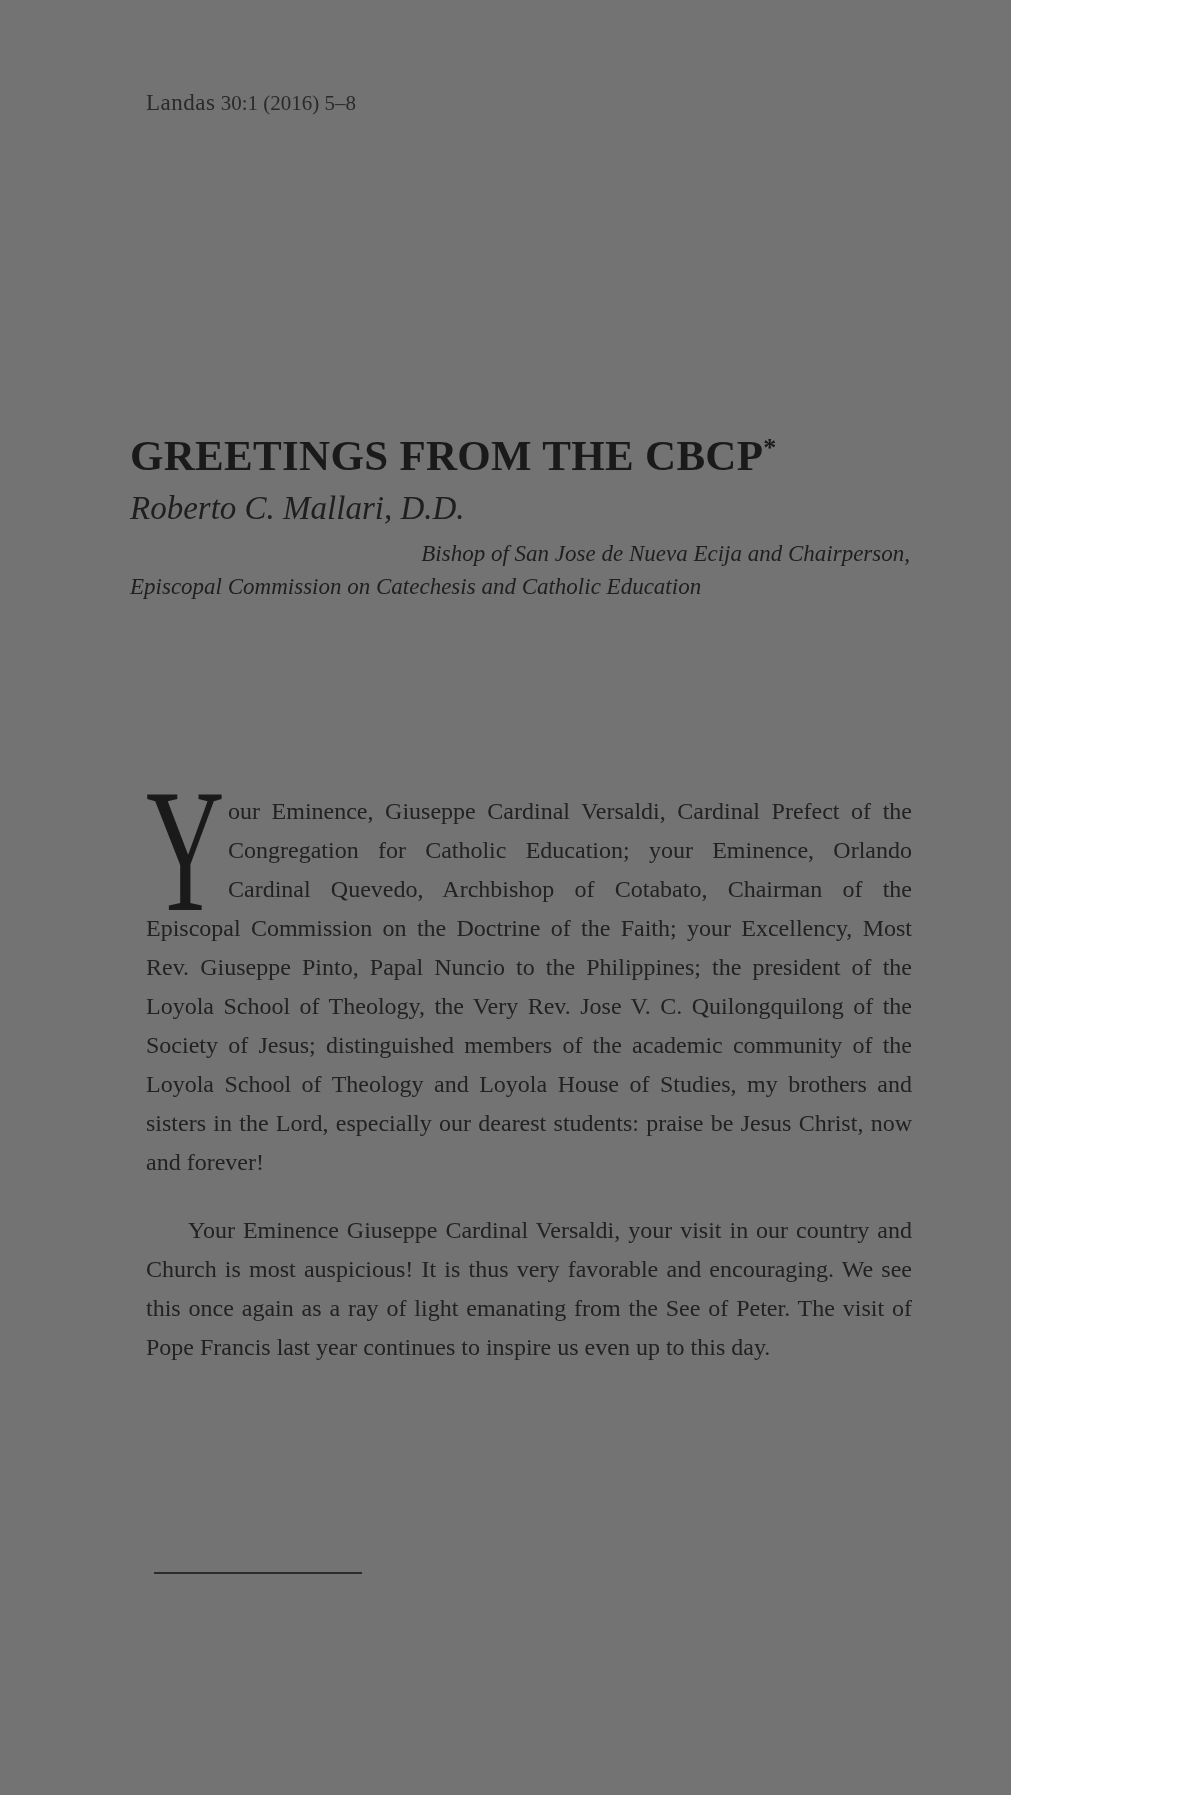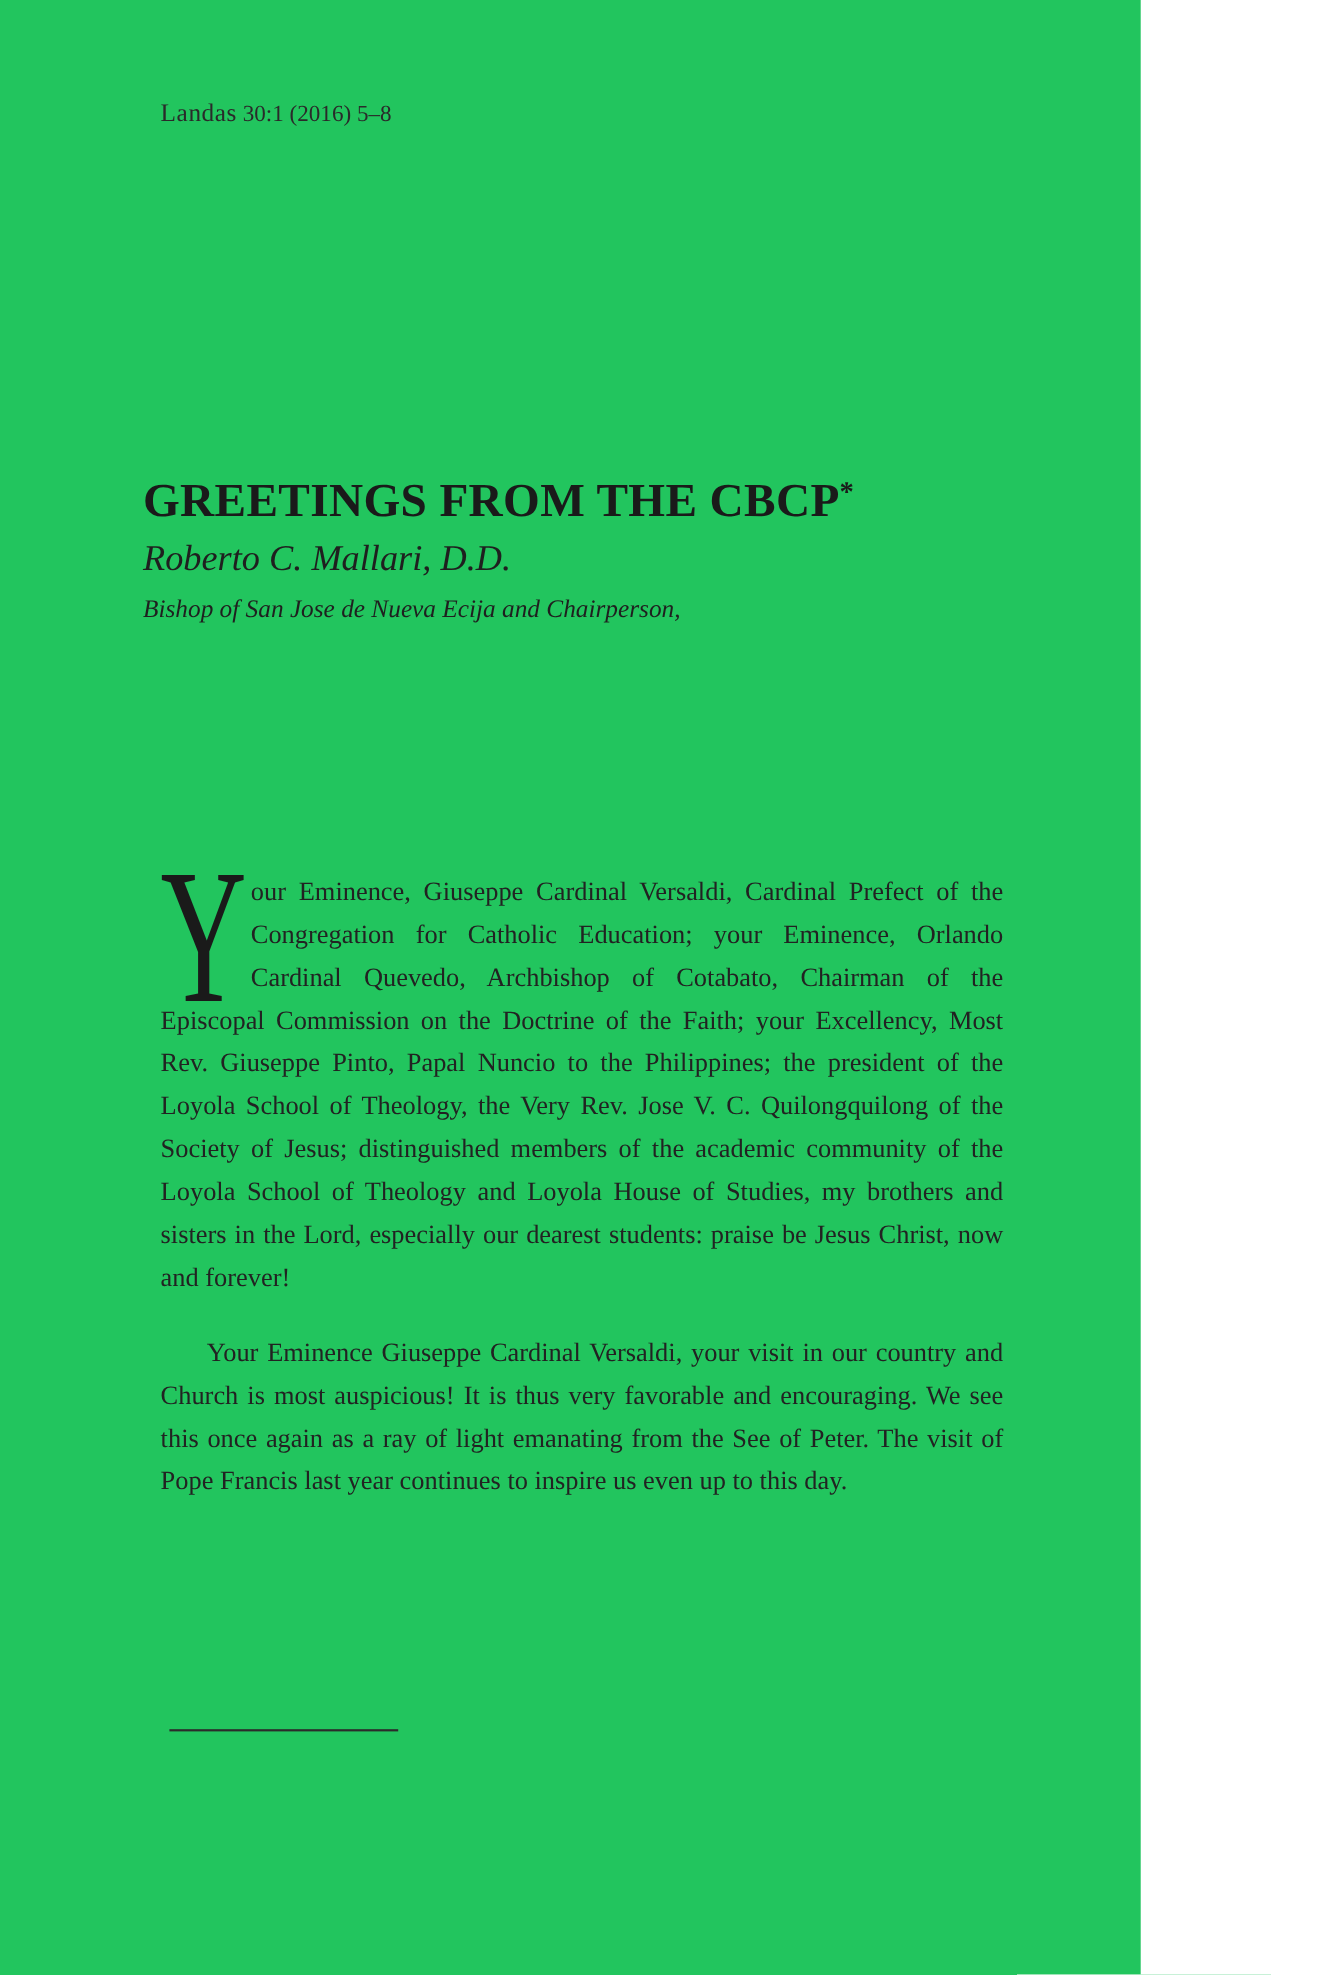--- a/index.html
+++ b/index.html
@@ -4,25 +4,24 @@
 <style>
   html, body {
     margin: 0;
     padding: 0;
     background: #ffffff;
   }
   .page {
     position: relative;
     width: 1011px;
     height: 1795px;
-    background: #22c55e;
+    background: #737373;
     font-family: "Liberation Serif", "DejaVu Serif", serif;
     color: #1f1f1f;
     overflow: hidden;
-    padding-left: 26px;
   }
 
   
   .journal-header {
     position: absolute;
     left: 146px;
     top: 90px;
     font-size: 21px;
     color: #2a2a2a;
     white-space: nowrap;
@@ -63,20 +62,21 @@
     color: #1f1f1f;
   }
   .affiliation {
     font-size: 23px;
     font-style: italic;
     line-height: 33px;
     color: #1f1f1f;
   }
   .affiliation.first {
     margin-top: 10px;
+    text-align: right;
   }
 
   
   .body-block {
     position: absolute;
     left: 146px;
     top: 792px;
     width: 766px;
   }
   .para {
@@ -135,20 +135,21 @@
 
   <div class="journal-header">
     <span class="journal-name">Landas</span>
     <span class="journal-citation">30:1 (2016) 5–8</span>
   </div>
 
   <div class="title-block">
     <h1 class="article-title"><span>GREETINGS FROM THE CBCP</span><span class="title-mark">*</span></h1>
     <div class="author-name">Roberto C. Mallari, D.D.</div>
     <div class="affiliation first">Bishop of San Jose de Nueva Ecija and Chairperson,</div>
+    <div class="affiliation">Episcopal Commission on Catechesis and Catholic Education</div>
   </div>
 
   <div class="body-block">
     <p class="para"><span class="dropcap">Y</span><span>our Eminence, Giuseppe Cardinal Versaldi, Cardinal Prefect of the Congregation for Catholic Education; your Eminence, Orlando Cardinal Quevedo, Archbishop of Cotabato, Chairman of the Episcopal Commission on the Doctrine of the Faith; your Excellency, Most Rev. Giuseppe Pinto, Papal Nuncio to the Philippines; the president of the Loyola School of Theology, the Very Rev. Jose V. C. Quilongquilong of the Society of Jesus; distinguished members of the academic community of the Loyola School of Theology and Loyola House of Studies, my brothers and sisters in the Lord, especially our dearest students: praise be Jesus Christ, now and forever!</span></p>
     <p class="para indented">Your Eminence Giuseppe Cardinal Versaldi, your visit in our country and Church is most auspicious! It is thus very favorable and encouraging. We see this once again as a ray of light emanating from the See of Peter. The visit of Pope Francis last year continues to inspire us even up to this day.</p>
   </div>
 
   <div class="footnote-block">
     <div class="footnote-rule"></div>
   </div>

